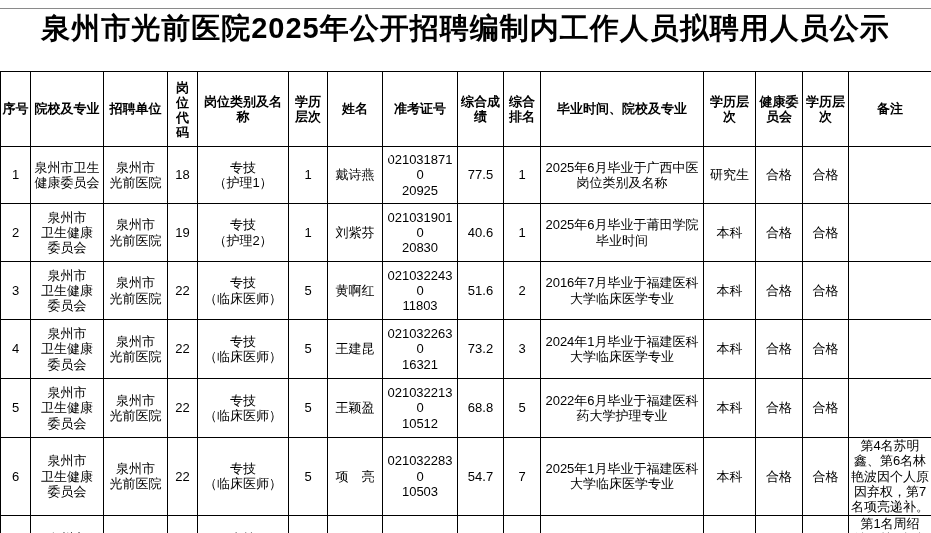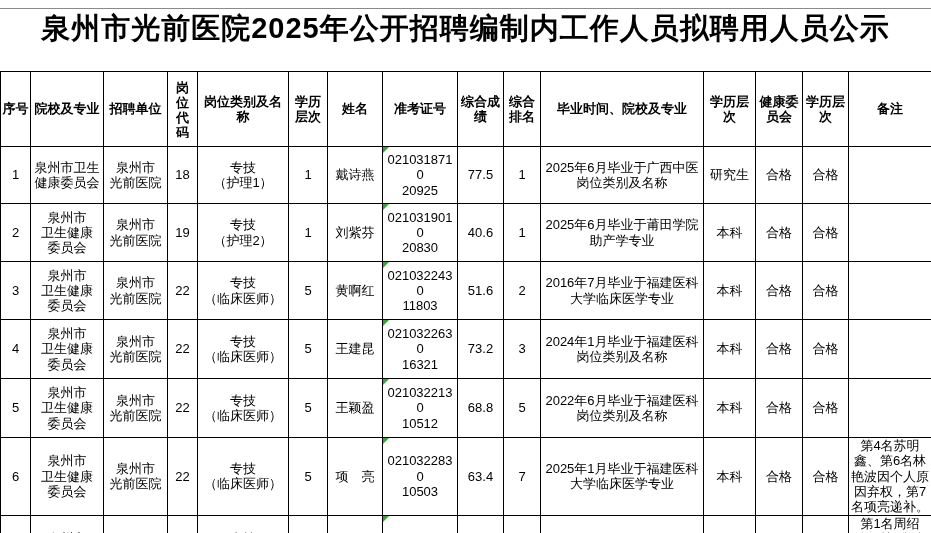--- a/index.html
+++ b/index.html
@@ -30,21 +30,21 @@
   }
   table.main th{font-weight:bold;}
   thead tr{height:63px;}
   tr.r0{height:57px;} tr.r1{height:58px;} tr.r2{height:58px;} tr.r3{height:59px;}
   tr.r4{height:59px;} tr.r5{height:58px;} tr.r6{height:47px;}
   .ml{white-space:pre-line;}
   th.vhead div{
     width:14px;margin:8px auto;line-height:15px;height:58px;
     overflow:hidden;word-break:break-all;text-align:center;
   }
-  td.exam{position:relative;font-size:12px;}
+  td.exam{position:relative;font-size:12px;border-radius:25px;}
   .tri{
     position:absolute;top:0;left:0;width:0;height:0;
     border-top:6px solid #3FA03F;border-right:6px solid transparent;
   }
   td.note{
     font-size:7px;text-align:left;vertical-align:middle;
     line-height:1.55;padding:2px 3px;white-space:normal;margin-top:12px;
   }
 </style>
 </head>
@@ -128,21 +128,21 @@
       <td>19</td>
       <td class="ml">专技
 （护理2）</td>
       <td>1</td>
       <td>刘紫芬</td>
       <td class="ml exam"><span class="tri"></span><span>0210319010
 20830</span></td>
       <td>40.6</td>
       <td>1</td>
       <td class="ml">2025年6月毕业于莆田学院
-助产学专业</td>
+毕业时间</td>
       <td>本科</td>
       <td>合格</td>
       <td>合格</td>
       <td class="note"></td>
     </tr>
     <tr class="r2">
       <td>3</td>
       <td class="ml">泉州市
 卫生健康
 委员会</td>
@@ -174,21 +174,21 @@
       <td>22</td>
       <td class="ml">专技
 （临床医师）</td>
       <td>5</td>
       <td>王建昆</td>
       <td class="ml exam"><span class="tri"></span><span>0210322630
 16321</span></td>
       <td>73.2</td>
       <td>3</td>
       <td class="ml">2024年1月毕业于福建医科
-岗位类别及名称</td>
+大学临床医学专业</td>
       <td>本科</td>
       <td>合格</td>
       <td>合格</td>
       <td class="note"></td>
     </tr>
     <tr class="r4">
       <td>5</td>
       <td class="ml">泉州市
 卫生健康
 委员会</td>
@@ -197,41 +197,41 @@
       <td>22</td>
       <td class="ml">专技
 （临床医师）</td>
       <td>5</td>
       <td>王颖盈</td>
       <td class="ml exam"><span class="tri"></span><span>0210322130
 10512</span></td>
       <td>68.8</td>
       <td>5</td>
       <td class="ml">2022年6月毕业于福建医科
-岗位类别及名称</td>
+药大学护理专业</td>
       <td>本科</td>
       <td>合格</td>
       <td>合格</td>
       <td class="note"></td>
     </tr>
     <tr class="r5">
       <td>6</td>
       <td class="ml">泉州市
 卫生健康
 委员会</td>
       <td class="ml">泉州市
 光前医院</td>
       <td>22</td>
       <td class="ml">专技
 （临床医师）</td>
       <td>5</td>
       <td>项　亮</td>
       <td class="ml exam"><span class="tri"></span><span>0210322830
 10503</span></td>
-      <td>63.4</td>
+      <td>54.7</td>
       <td>7</td>
       <td class="ml">2025年1月毕业于福建医科
 大学临床医学专业</td>
       <td>本科</td>
       <td>合格</td>
       <td>合格</td>
       <td class="note">第4名苏明鑫、第6名林艳波因个人原因弃权，第7名项亮递补。</td>
     </tr>
     <tr class="r6">
       <td>7</td>

